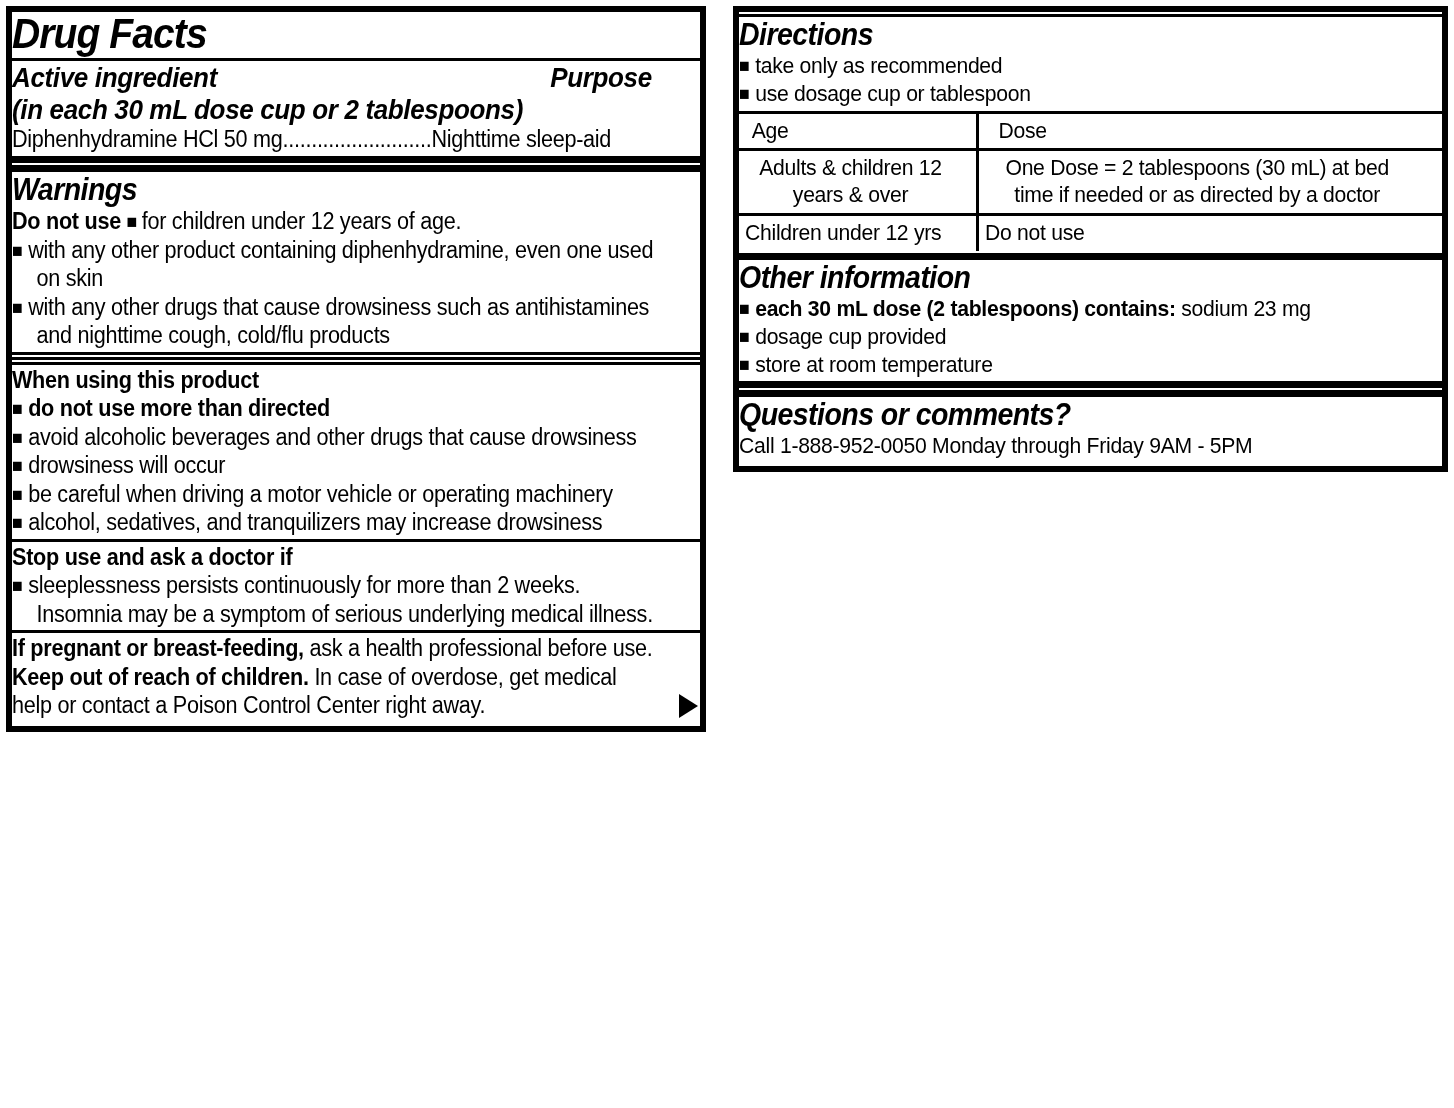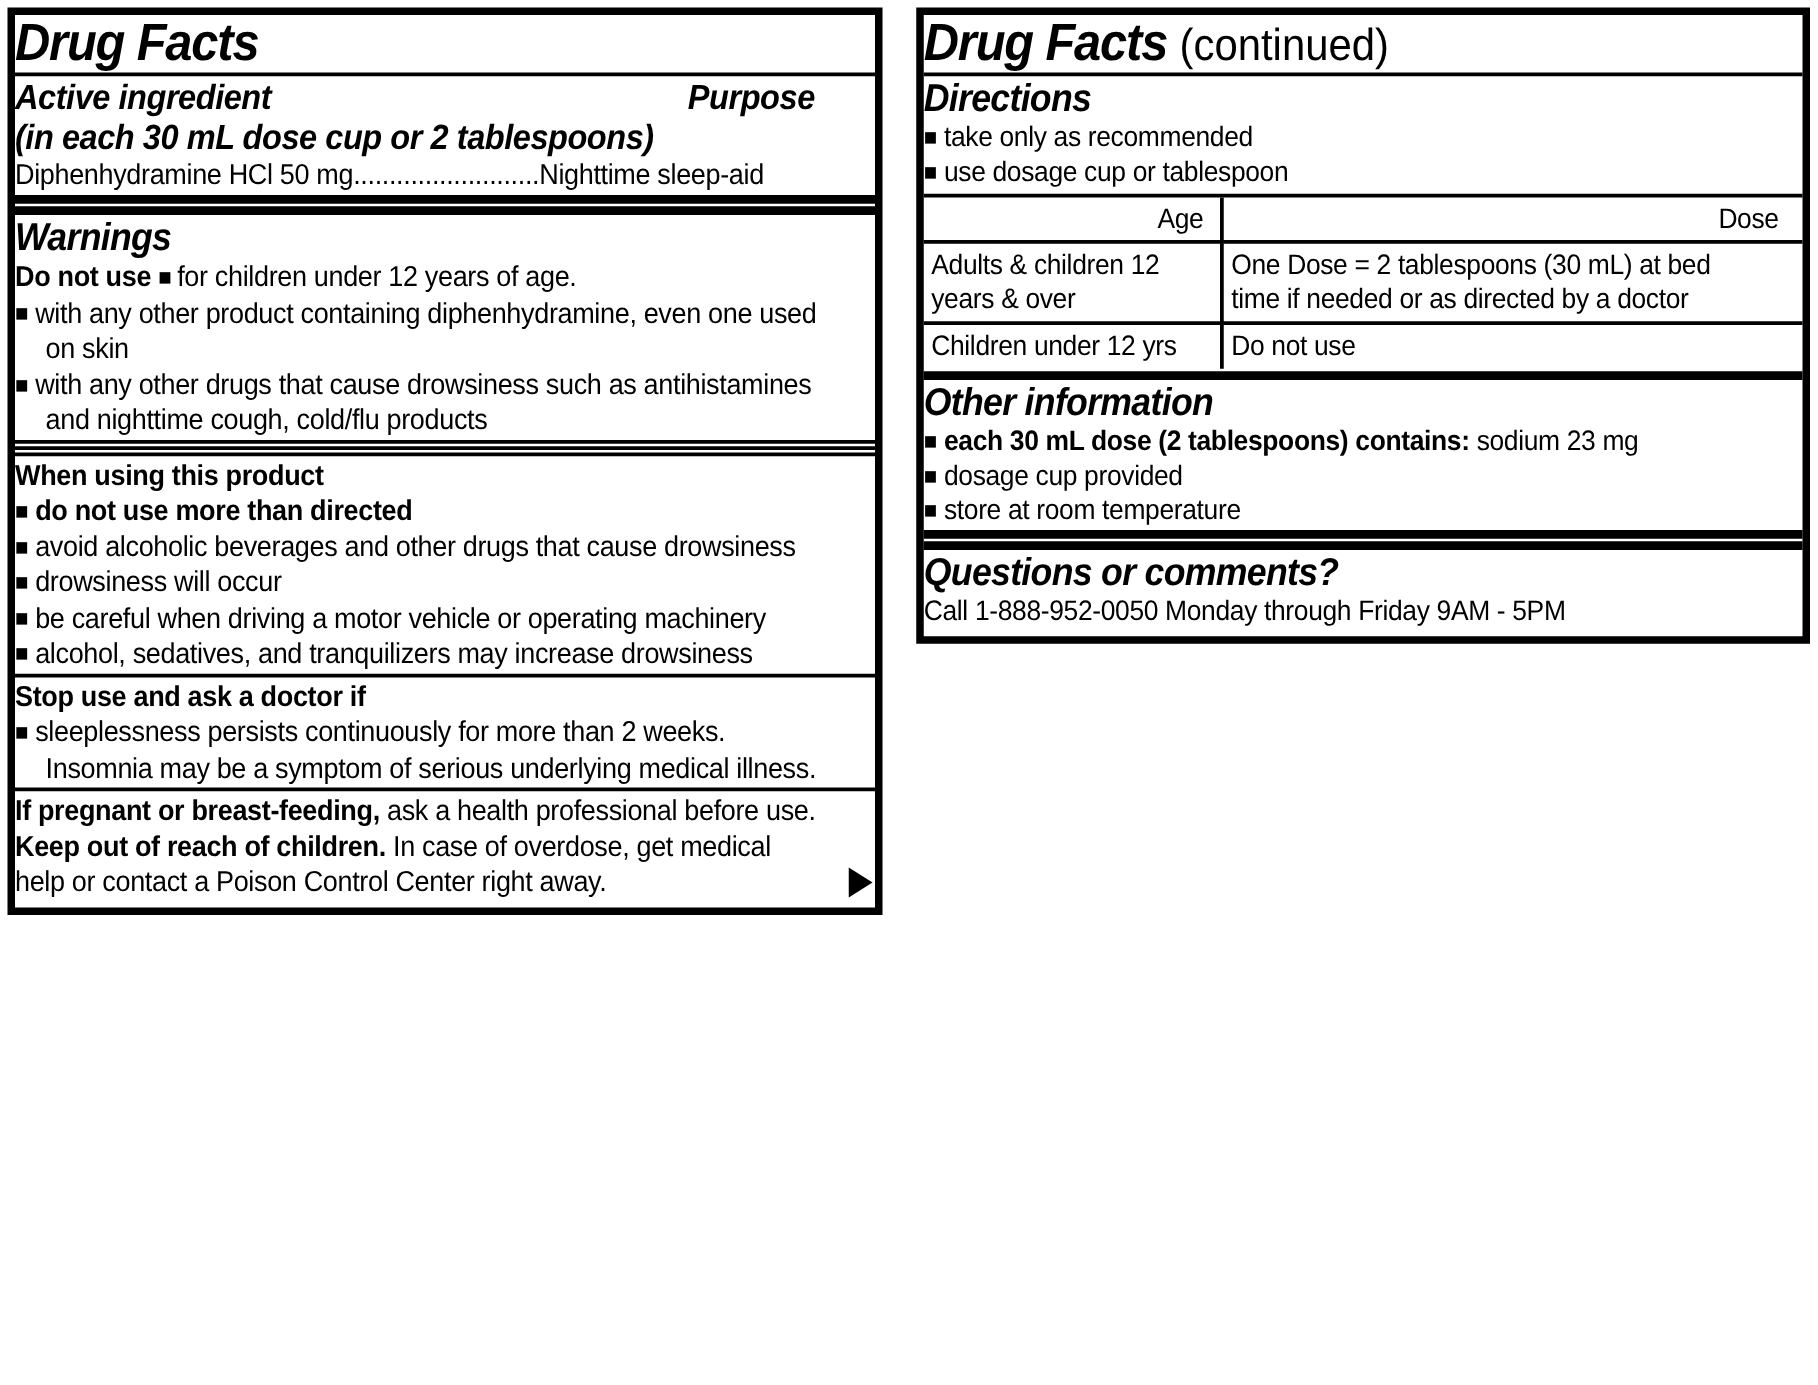--- a/index.html
+++ b/index.html
@@ -131,23 +131,23 @@
     line-height: 1.2;
     letter-spacing: -0.3px;
   }
   table.dose td {
     border: 0;
     padding: 3px 6px 5px 6px;
     vertical-align: top;
   }
   table.dose td > span { display:block; transform: scaleX(0.94); transform-origin: left center; }
   table.dose td.ctr > span { transform: scaleX(0.94); transform-origin: center center; }
-  table.dose tr.hdr td { text-align: right; padding-bottom: 4px; }
+  table.dose tr.hdr td { text-align: left; padding-bottom: 4px; }
   table.dose tr.hdr td { border-bottom: 3px solid #000; }
-  table.dose tr.r1 td { border-bottom: 3px solid #000; }
+  table.dose tr.r1 td { border-bottom: 3px solid #000; text-align: center; }
   table.dose td.c1 { width: 238px; border-right: 3px solid #000; }
   .table-wrap { border-top: 3px solid #000; margin-top: 3px; }
 
   
   .arrow-row { position: relative; height: 0; }
   .arrow {
     position: absolute;
     right: 2px; bottom: 2px;
     width: 0; height: 0;
     border-top: 12px solid transparent;
@@ -214,23 +214,20 @@
     <div class="body-txt"><b class="inl">Keep out of reach of children.</b><span> In case of overdose, get medical help or contact a Poison Control Center right away.</span></div>
     <div class="arrow-row">
       <div class="arrow"></div>
     </div>
   </div>
   <div class="tailpad"></div>
 </div>
 
 <div class="panel" id="panel-right">
 
-  <div class="pad">
-    <div class="title"><span>Drug Facts</span> <span class="cont">(continued)</span></div>
-  </div>
   <div class="rule-thin"></div>
 
   <div class="pad">
     <div class="sect-head">Directions</div>
     <span class="bul sq r">take only as recommended</span>
     <span class="bul sq r">use dosage cup or tablespoon</span>
 
     <div class="table-wrap">
       <table class="dose">
         <tbody>

